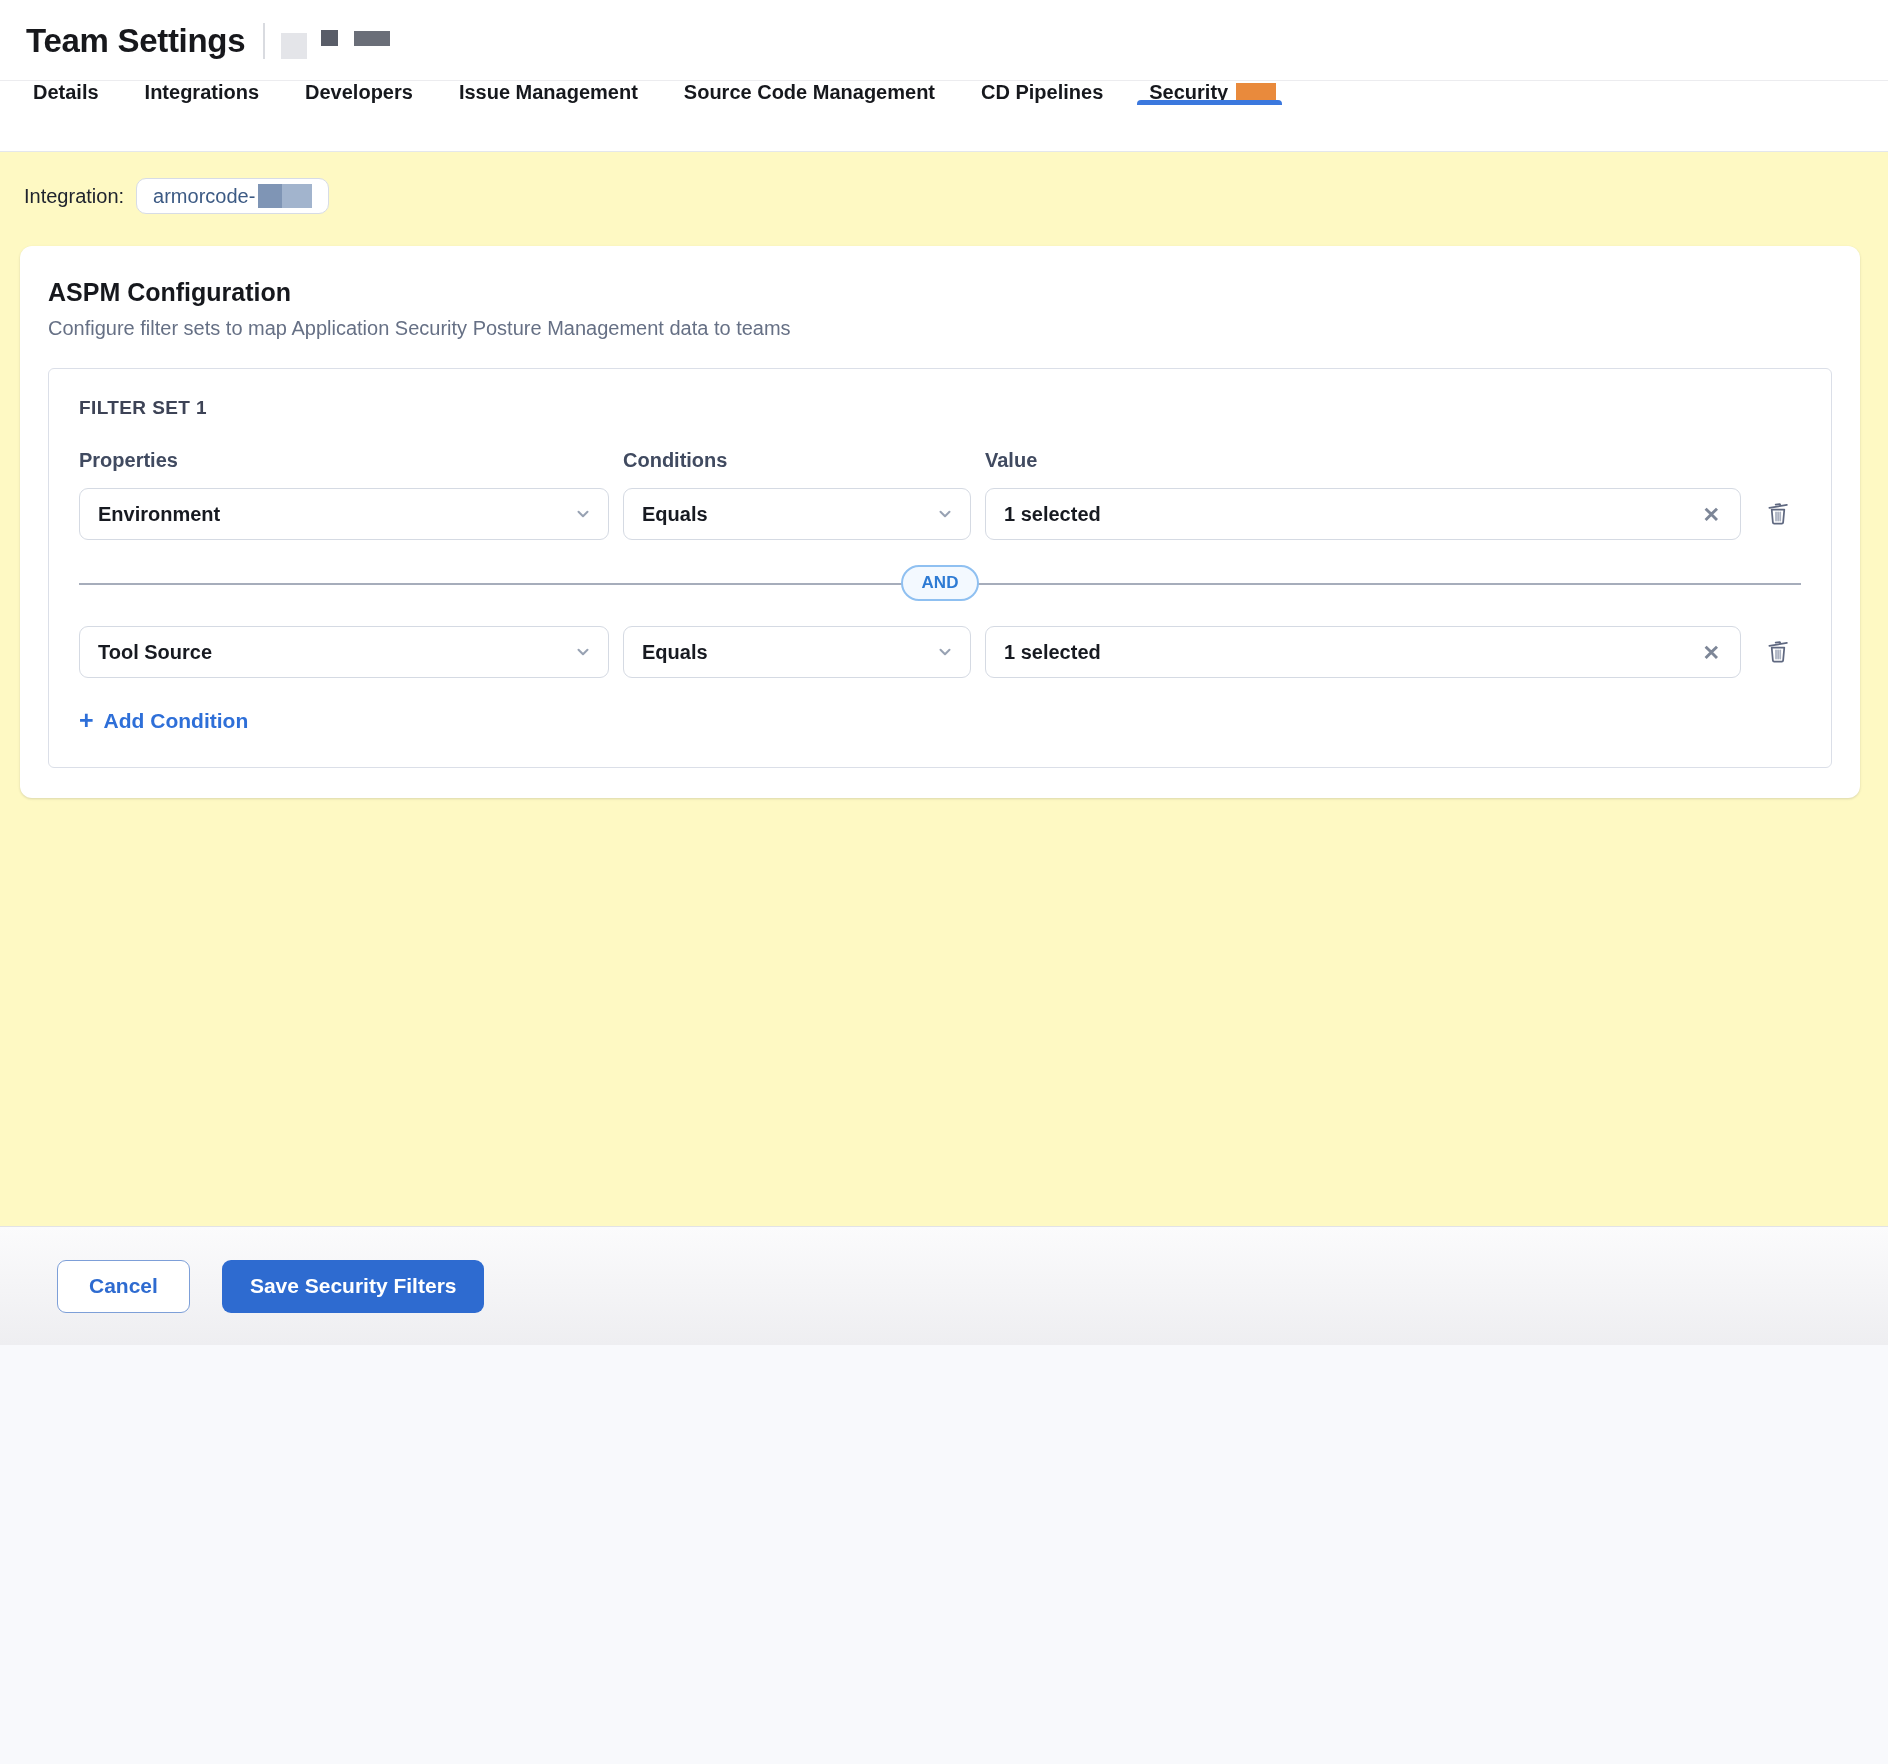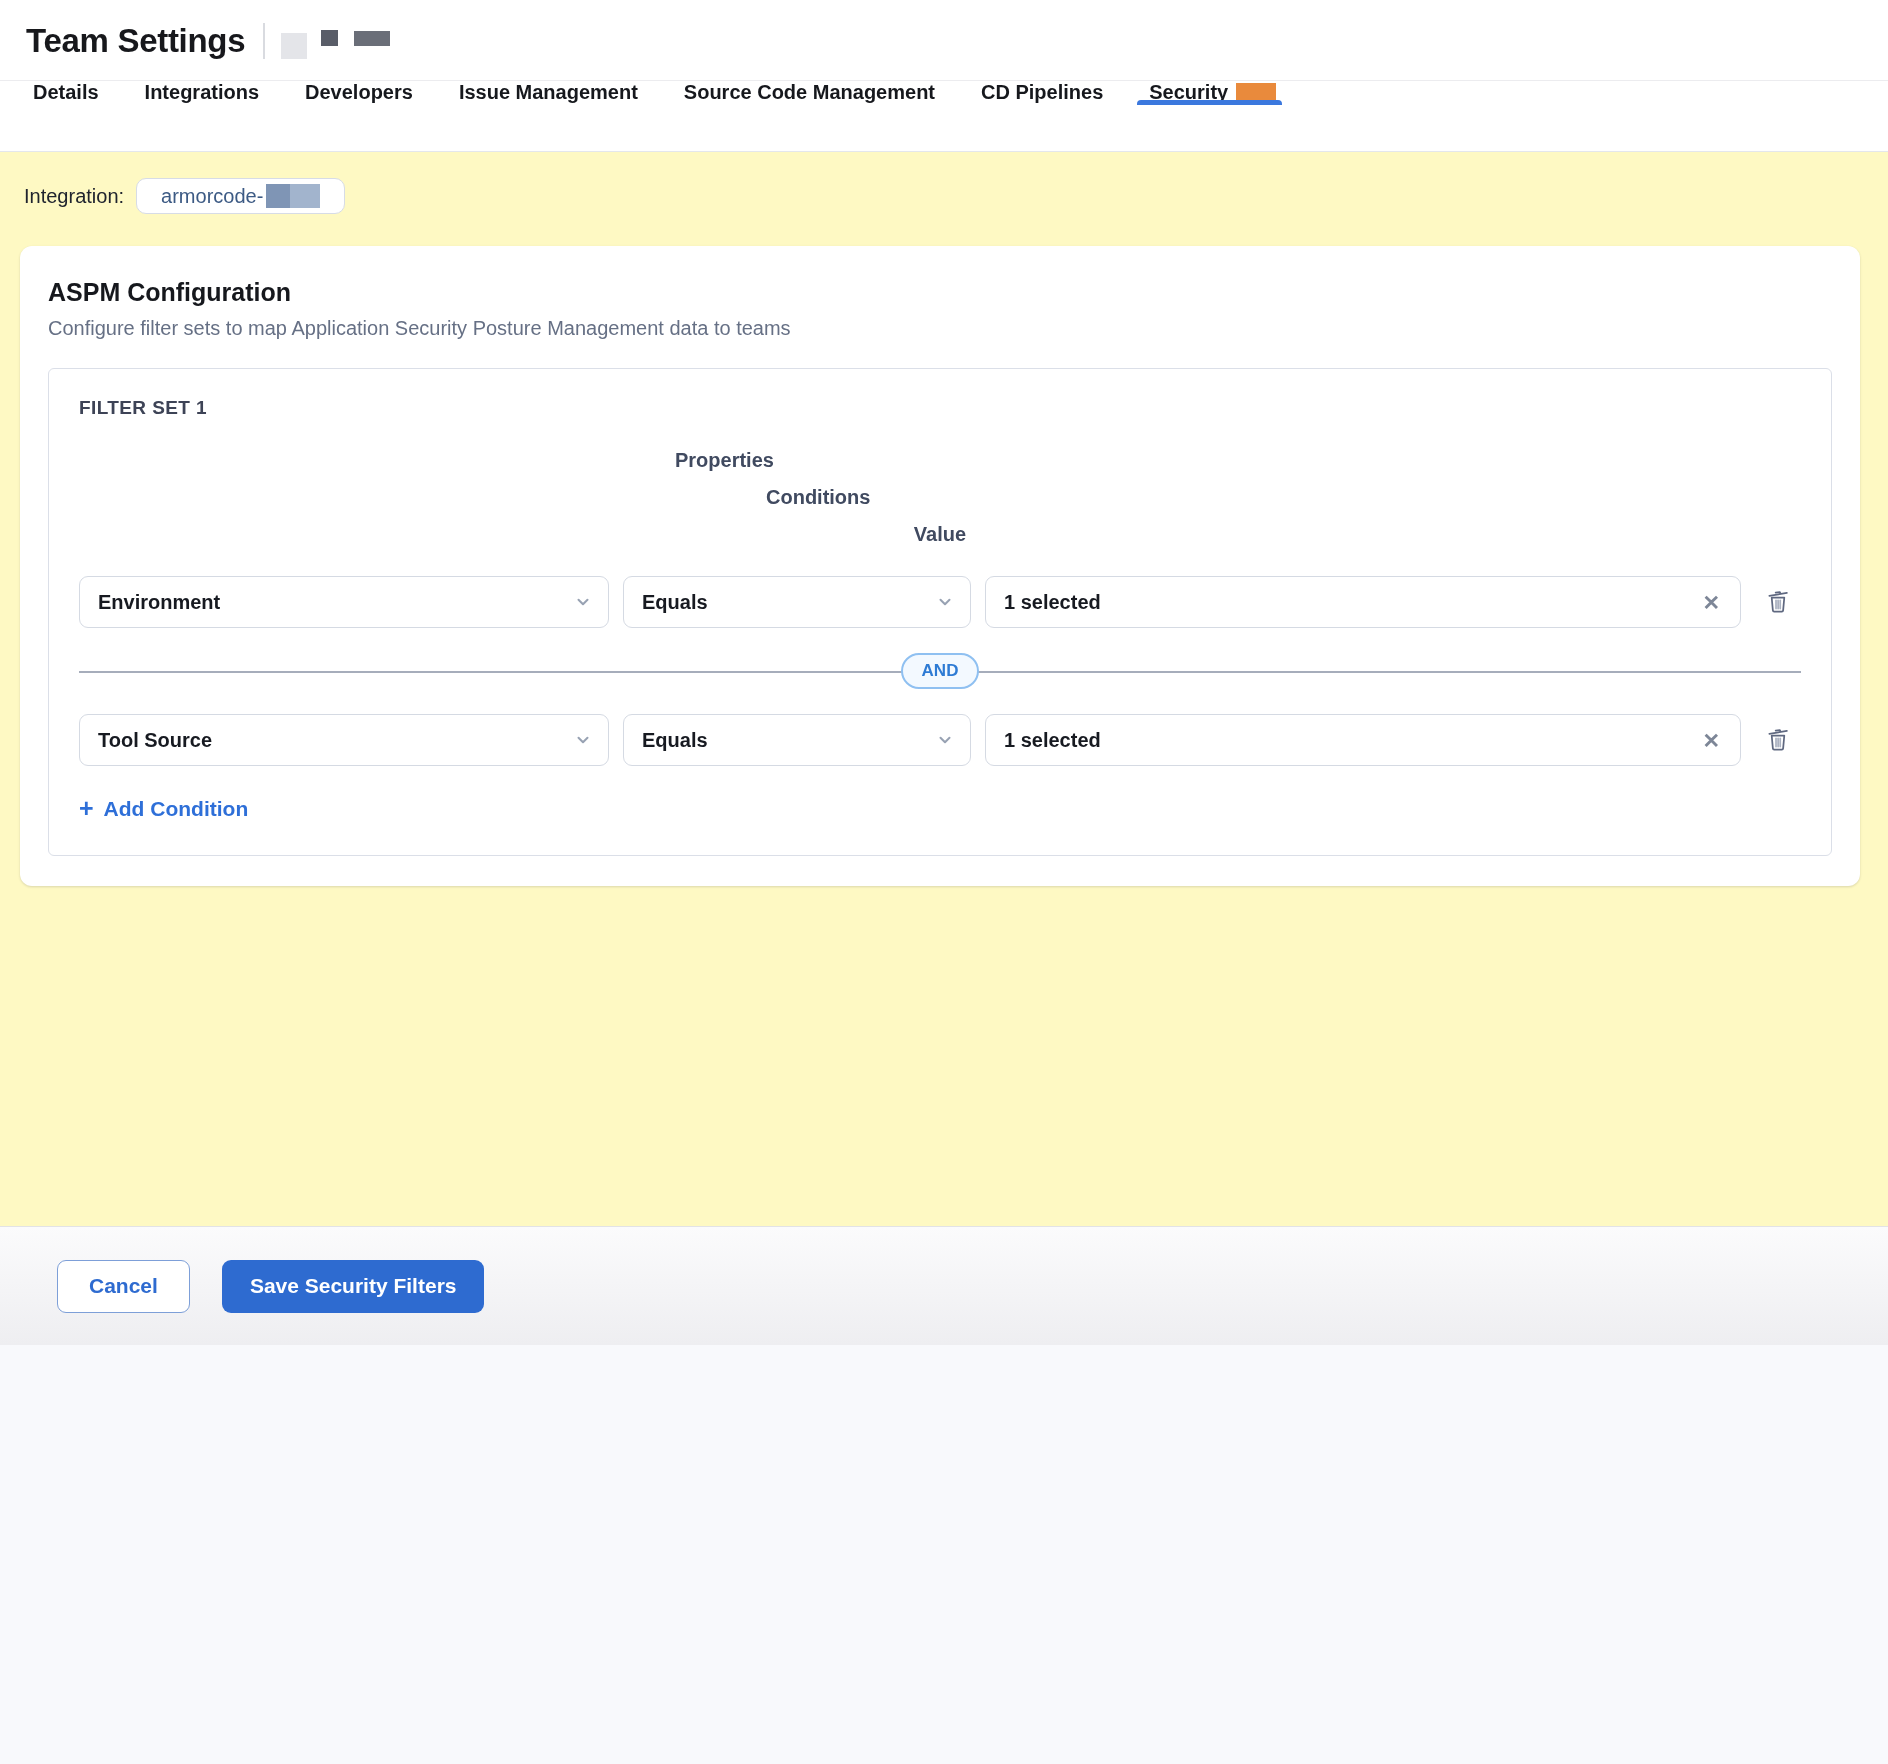--- a/index.html
+++ b/index.html
@@ -39,21 +39,21 @@
   }
   .tab-badge { width:40px; height:20px; background:#e98a3c; display:inline-block; }
 
   
   .integration-row {
     display:flex; align-items:center; gap:12px;
     padding:26px 0 18px 24px; font-size:20px; color:#20242e;
   }
   .integration-chip {
     display:flex; align-items:center; gap:3px;
-    height:36px; padding:0 24px;
+    height:36px; padding:0 16px;
     border:1.5px solid #d7dce6; border-radius:10px; background:#ffffff;
     font-size:20px; color:#3c5a84; cursor:pointer;
   }
   .chip-redact { width:54px; height:24px; background:linear-gradient(90deg,#7f95b5 0 45%, #a2b4cd 45%); }
 
   
   .card {
     margin:14px 24px 0 20px; width:1840px;
     background:#ffffff; border-radius:12px;
     box-shadow:0 1px 3px rgba(16,24,40,.10), 0 1px 2px rgba(16,24,40,.05);
@@ -67,21 +67,21 @@
     padding:28px 30px 34px;
   }
   .filter-title { font-size:19px; font-weight:700; color:#3d4356; letter-spacing:.4px; }
 
   .frow { display:flex; align-items:center; gap:14px; }
   .col-prop { width:530px; flex:none; }
   .col-cond { width:348px; flex:none; }
   .col-val  { flex:1; }
   .col-trash { width:46px; flex:none; display:flex; justify-content:center; }
 
-  .headers-row { margin:30px 0 16px; font-size:20px; font-weight:700; color:#404a60;flex-direction:column; }
+  .headers-row { margin:30px 0 16px; font-size:20px; font-weight:700; color:#404a60; }
 
   .select-box, .value-box {
     height:52px; background:#fff;
     border:1.5px solid #d5dae3; border-radius:9px;
     display:flex; align-items:center; justify-content:space-between;
     padding:0 16px 0 18px; font-size:20px; color:#171a21; cursor:pointer;font-weight:bold;
   }
   .clear-x { color:#7d8697; font-size:21px; line-height:1; cursor:pointer; padding:4px; }
   .trash-btn { background:none; border:none; cursor:pointer; padding:2px; }
 

